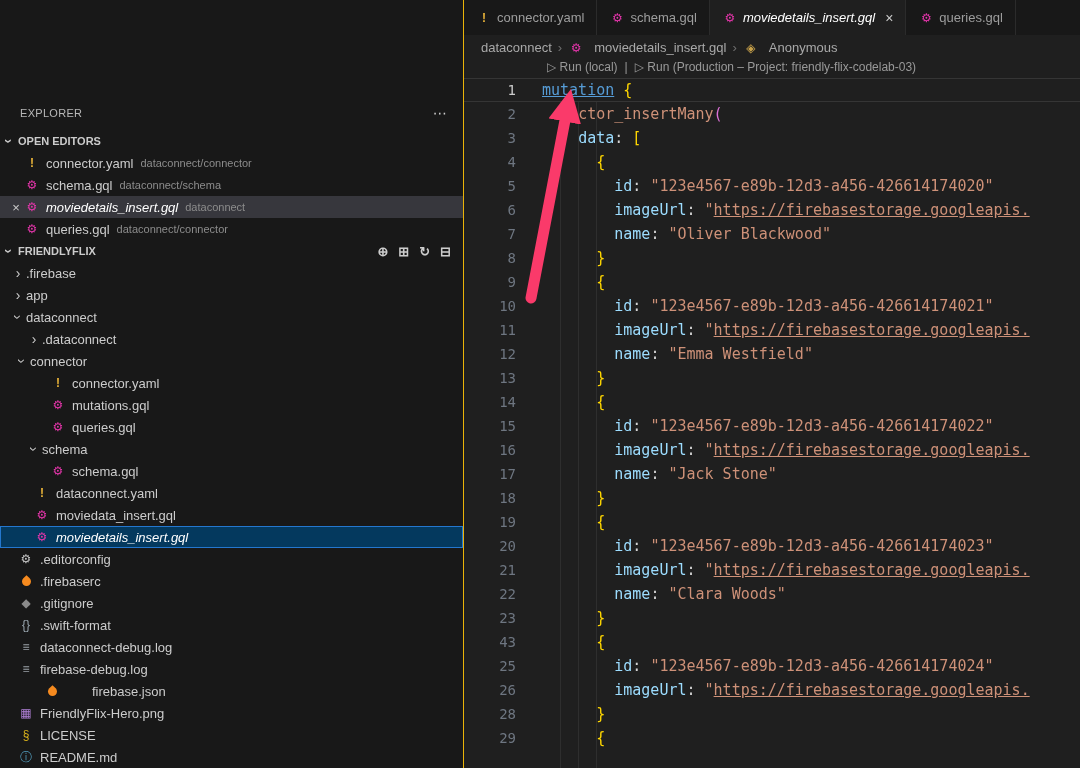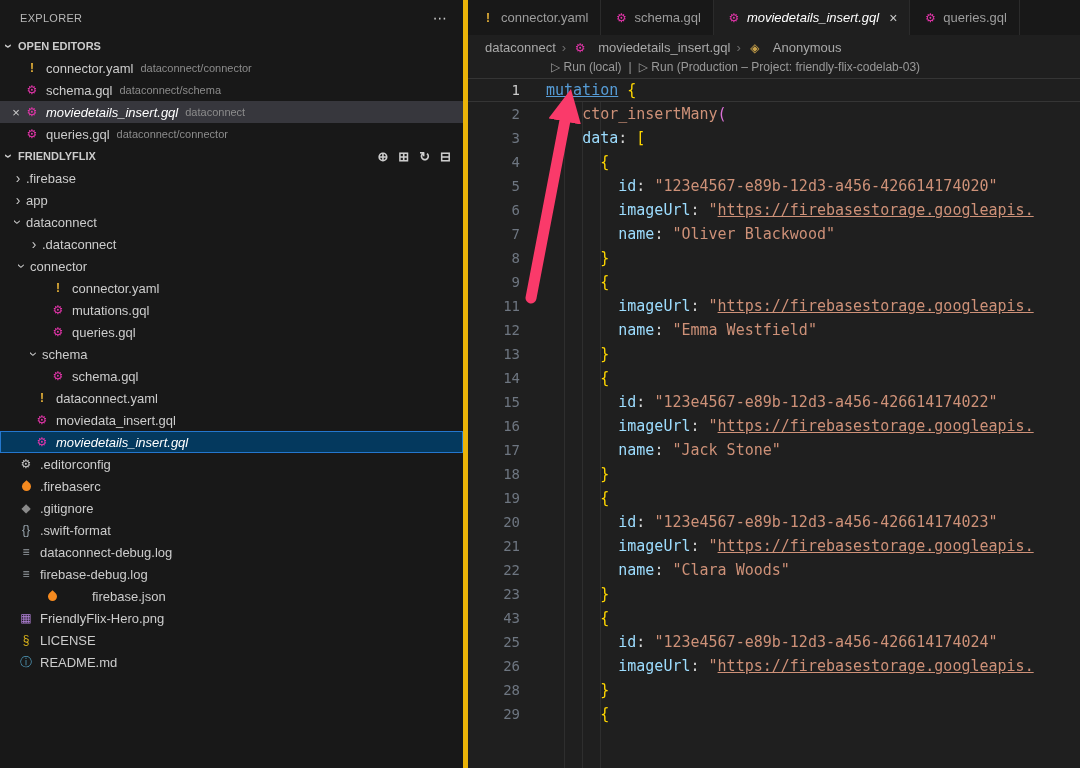--- a/index.html
+++ b/index.html
@@ -1,21 +1,21 @@
 <!DOCTYPE html>
 <html><head>
 <meta charset="utf-8">
 <style>
   html,body{margin:0;padding:0;width:1080px;height:768px;overflow:hidden;background:#1f1f1f;
     font-family:"Liberation Sans",sans-serif;-webkit-font-smoothing:antialiased;}
   #app{display:flex;width:1080px;height:768px;position:relative;}
 
   
-  .sidebar{width:463px;min-width:463px;background:#181818;border-right:5px solid #eab308;
-    color:#cccccc;display:flex;flex-direction:column;overflow:hidden;}
+  .sidebar{width:463px;min-width:463px;background:#181818;border-right:1px solid #eab308;
+    color:#cccccc;display:flex;flex-direction:column;overflow:hidden;justify-content:flex-end;}
   .sidebar-header{height:35px;display:flex;align-items:center;justify-content:space-between;
     padding:0 16px 0 20px;font-size:11px;color:#b8b8b8;letter-spacing:.3px;}
   .more{color:#cccccc;font-size:14px;cursor:pointer;}
   .section-header{height:22px;display:flex;align-items:center;font-size:11px;font-weight:bold;
     color:#cccccc;padding-right:12px;}
   .section-header .chevron{width:18px;}
   .ws-actions{margin-left:auto;display:flex;gap:10px;color:#cccccc;font-size:13px;}
   .ws-actions span{cursor:pointer;}
   .row{height:22px;display:flex;align-items:center;font-size:13px;white-space:nowrap;overflow:hidden;}
   .row .name{color:#cccccc;}
@@ -284,20 +284,21 @@
       <div class="indent-guide" style="left:132px"></div>
     <div class="line active"><span class="ln">1</span><span class="codetext"><span class="tk-kw">mutation</span><span class="tk-pl"> </span><span class="tk-b1">{</span></span></div>
         <div class="line"><span class="ln">2</span><span class="codetext"><span class="tk-pl">    </span><span class="tk-fn">ctor_insertMany</span><span class="tk-b2">(</span></span></div>
         <div class="line"><span class="ln">3</span><span class="codetext"><span class="tk-pl">    </span><span class="tk-fld">data</span><span class="tk-pl">: </span><span class="tk-b1">[</span></span></div>
         <div class="line"><span class="ln">4</span><span class="codetext"><span class="tk-pl">      </span><span class="tk-b1">{</span></span></div>
         <div class="line"><span class="ln">5</span><span class="codetext"><span class="tk-pl">        </span><span class="tk-fld">id</span><span class="tk-pl">: </span><span class="tk-str">"123e4567-e89b-12d3-a456-426614174020"</span></span></div>
         <div class="line"><span class="ln">6</span><span class="codetext"><span class="tk-pl">        </span><span class="tk-fld">imageUrl</span><span class="tk-pl">: </span><span class="tk-str">"</span><span class="tk-link">https://firebasestorage.googleapis.</span></span></div>
         <div class="line"><span class="ln">7</span><span class="codetext"><span class="tk-pl">        </span><span class="tk-fld">name</span><span class="tk-pl">: </span><span class="tk-str">"Oliver Blackwood"</span></span></div>
         <div class="line"><span class="ln">8</span><span class="codetext"><span class="tk-pl">      </span><span class="tk-b1">}</span></span></div>
         <div class="line"><span class="ln">9</span><span class="codetext"><span class="tk-pl">      </span><span class="tk-b1">{</span></span></div>
+        <div class="line"><span class="ln">10</span><span class="codetext"><span class="tk-pl">        </span><span class="tk-fld">id</span><span class="tk-pl">: </span><span class="tk-str">"123e4567-e89b-12d3-a456-426614174021"</span></span></div>
         <div class="line"><span class="ln">11</span><span class="codetext"><span class="tk-pl">        </span><span class="tk-fld">imageUrl</span><span class="tk-pl">: </span><span class="tk-str">"</span><span class="tk-link">https://firebasestorage.googleapis.</span></span></div>
         <div class="line"><span class="ln">12</span><span class="codetext"><span class="tk-pl">        </span><span class="tk-fld">name</span><span class="tk-pl">: </span><span class="tk-str">"Emma Westfield"</span></span></div>
         <div class="line"><span class="ln">13</span><span class="codetext"><span class="tk-pl">      </span><span class="tk-b1">}</span></span></div>
         <div class="line"><span class="ln">14</span><span class="codetext"><span class="tk-pl">      </span><span class="tk-b1">{</span></span></div>
         <div class="line"><span class="ln">15</span><span class="codetext"><span class="tk-pl">        </span><span class="tk-fld">id</span><span class="tk-pl">: </span><span class="tk-str">"123e4567-e89b-12d3-a456-426614174022"</span></span></div>
         <div class="line"><span class="ln">16</span><span class="codetext"><span class="tk-pl">        </span><span class="tk-fld">imageUrl</span><span class="tk-pl">: </span><span class="tk-str">"</span><span class="tk-link">https://firebasestorage.googleapis.</span></span></div>
         <div class="line"><span class="ln">17</span><span class="codetext"><span class="tk-pl">        </span><span class="tk-fld">name</span><span class="tk-pl">: </span><span class="tk-str">"Jack Stone"</span></span></div>
         <div class="line"><span class="ln">18</span><span class="codetext"><span class="tk-pl">      </span><span class="tk-b1">}</span></span></div>
         <div class="line"><span class="ln">19</span><span class="codetext"><span class="tk-pl">      </span><span class="tk-b1">{</span></span></div>
         <div class="line"><span class="ln">20</span><span class="codetext"><span class="tk-pl">        </span><span class="tk-fld">id</span><span class="tk-pl">: </span><span class="tk-str">"123e4567-e89b-12d3-a456-426614174023"</span></span></div>

